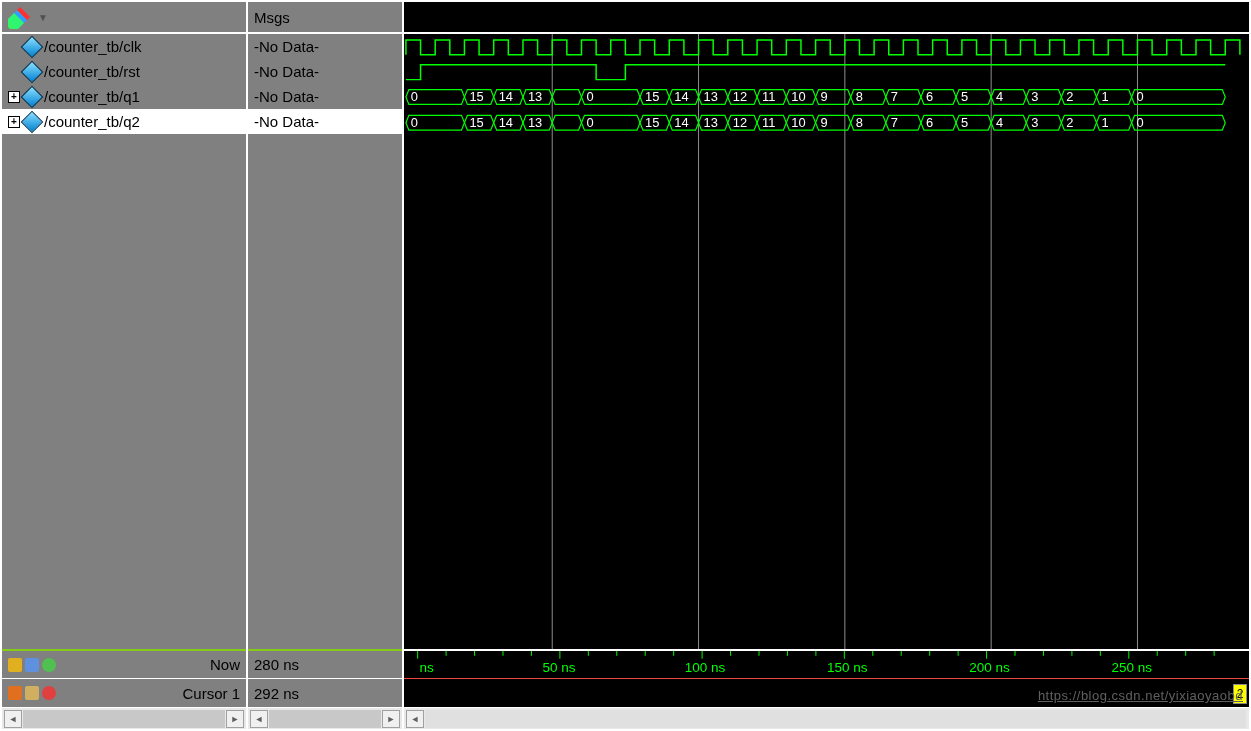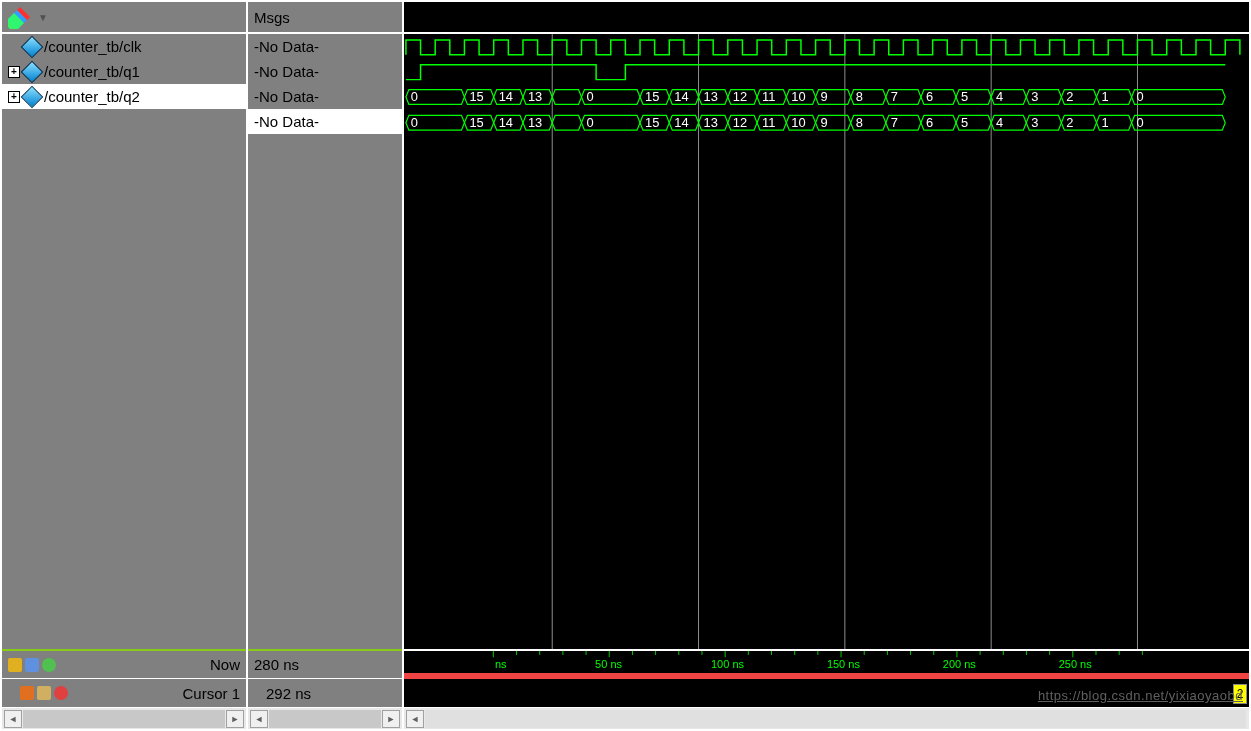--- a/index.html
+++ b/index.html
@@ -24,39 +24,39 @@
   .row.selected { background:#fff; }
   .expander { width:12px; height:12px; background:#fff; border:1px solid #000; display:flex; align-items:center; justify-content:center; font-size:10px; font-weight:bold; color:#000; line-height:0; cursor:pointer; }
   .expander-spacer { width:12px; }
   .diamond { width:16px; height:16px; transform:rotate(45deg); background:linear-gradient(135deg,#8ae0ff,#0080d0); border:1px solid #003050; margin:0 4px; flex-shrink:0; }
   .signame { flex:1; overflow:hidden; text-overflow:clip; }
   .msgtxt { color:#000; }
 
   
   .footer { background:#808080; border-top:2px solid #84cc16; }
   .frow { height:28px; display:flex; align-items:center; justify-content:flex-start; padding:0 6px; border-bottom:1px solid #fff; color:#000; }
-  .frow:last-child { border-bottom:none;margin-left:12px; }
+  .frow:last-child { border-bottom:none; }
   .frow.left { justify-content:space-between; }
   .ficons { display:flex; gap:3px; align-items:center; font-size:12px;}
   .fi { width:14px; height:14px; border-radius:2px; }
   .fi.yellow { background:#e0b020; } .fi.blue { background:#6090e0; } .fi.green { background:#50c050; border-radius:50%; }
   .fi.orange { background:#e07020; } .fi.key { background:#d0b060; } .fi.red { background:#e04040; border-radius:50%; }
 
   
   .sbar { height:22px; background:#e8e8e8; border-top:1px solid #fff; display:flex; align-items:center; justify-content:space-between; padding:0 2px; }
   .sbtn { width:18px; height:18px; background:#f0f0f0; border:1px solid #a0a0a0; display:flex; align-items:center; justify-content:center; font-size:9px; color:#606060; cursor:pointer;}
   .strack { flex:1; height:18px; background:#c8c8c8; margin:0 1px; }
   .sbar.wave .strack { background:#e0e0e0; }
 
   
   .wave-hdr { height:32px; background:#000; border-bottom:2px solid #fff; }
   .wave-body { flex:1; background:#000; position:relative; overflow:hidden; }
   svg.wave-svg { width:100%; height:100%; display:block; }
   .wave-footer { background:#000; border-top:2px solid #fff; }
-  .wave-ruler { height:28px; background:#000; border-bottom:6px solid #ef4444; position:relative; overflow:hidden;}
+  .wave-ruler { height:28px; background:#000; border-bottom:1px solid #ef4444; position:relative; overflow:hidden;}
   .wave-cursor { height:28px; background:#000; position:relative; }
   .ymark { position:absolute; right:2px; bottom:3px; width:14px; height:20px; background:#ffff00; color:#000; font-size:12px; border:1px solid #888; display:flex; align-items:center; justify-content:center;}
 
   .watermark { position:absolute; right:8px; bottom:28px; color:#606060; font-size:13px; pointer-events:none; letter-spacing:0.5px;text-decoration:underline;}
 </style>
 </head>
 <body>
 
 <div class="container">
 
@@ -69,20 +69,25 @@
             <polygon points="12,2 22,12 12,22 2,12" fill="#30ff60" transform="translate(-6,6)" opacity="0.9"></polygon>
           </svg>
       </span>
       <span class="dropdown">▼</span>
     </div>
     <div class="list" id="sig-list">
         <div class="row">
           <span class="expander-spacer"></span>
           <span class="diamond"></span>
           <span class="signame">/counter_tb/clk</span>
+        </div>
+        <div class="row">
+          <span class="expander-spacer"></span>
+          <span class="diamond"></span>
+          <span class="signame">/counter_tb/rst</span>
         </div>
         <div class="row">
           <span class="expander">+</span>
           <span class="diamond"></span>
           <span class="signame">/counter_tb/q1</span>
         </div>
         <div class="row selected">
           <span class="expander">+</span>
           <span class="diamond"></span>
           <span class="signame">/counter_tb/q2</span>

